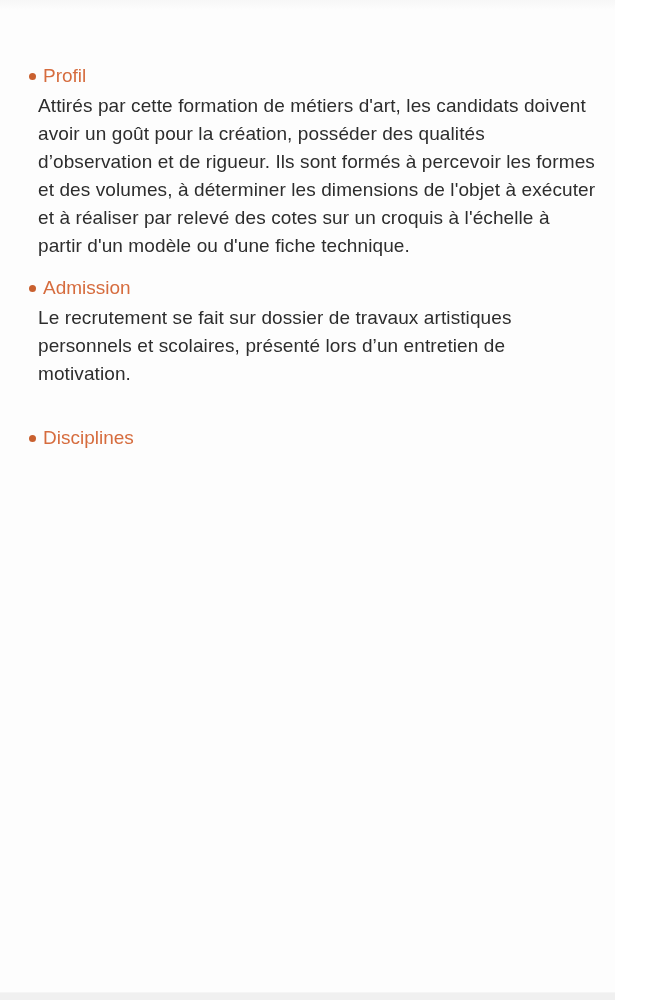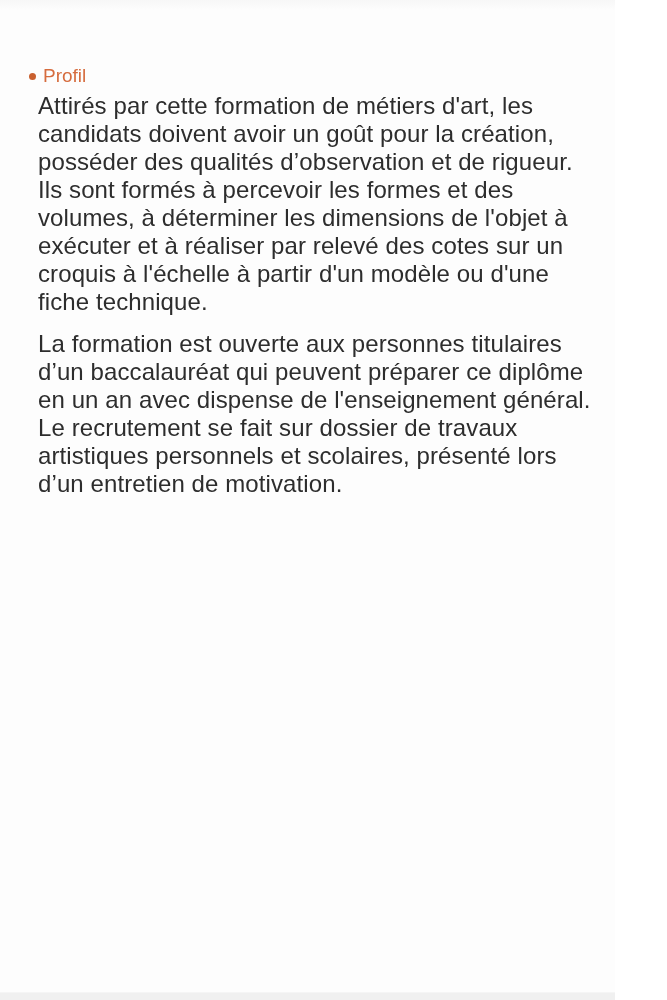--- a/index.html
+++ b/index.html
@@ -50,42 +50,49 @@
     width: 7px;
     height: 7px;
     border-radius: 50%;
     background: #c9602f;
     margin-right: 7px;
     flex: 0 0 auto;
   }
   p {
     margin: 0;
     max-width: 630px;
-    font-size: 24px;
+    font-size: 19px;
     line-height: 28px;
     letter-spacing: 0.1px;
     color: #2d2d2d;
   }
 </style>
 </head>
 <body>
 
 <div class="page">
   <div class="top-fade"></div>
 
   <section class="section-profil">
     <h2 class="heading">
       <span class="bullet"></span>
       <span>Profil</span>
     </h2>
     <p>Attirés par cette formation de métiers d'art, les candidats doivent avoir un goût pour la création, posséder des qualités d’observation et de rigueur. Ils sont formés à percevoir les formes et des volumes, à déterminer les dimensions de l'objet à exécuter et à réaliser par relevé des cotes sur un croquis à l'échelle à partir d'un modèle ou d'une fiche technique.</p>
   </section>
 
   <section class="section-admission">
-    <p>La formation est ouverte aux personnes titulaires d’un baccalauréat qui peuvent préparer ce diplôme en un an avec dispense de l'enseignement général.</p>
+    <h2 class="heading">
+      <span class="bullet"></span>
+      <span>Admission</span>
+    </h2>
     <p>Le recrutement se fait sur dossier de travaux artistiques personnels et scolaires, présenté lors d’un entretien de motivation.</p>
   </section>
 
   <section class="section-disciplines">
+    <h2 class="heading">
+      <span class="bullet"></span>
+      <span>Disciplines</span>
+    </h2>
   </section>
 
   <div class="bottom-strip"></div>
 </div>
 
 </body></html>

